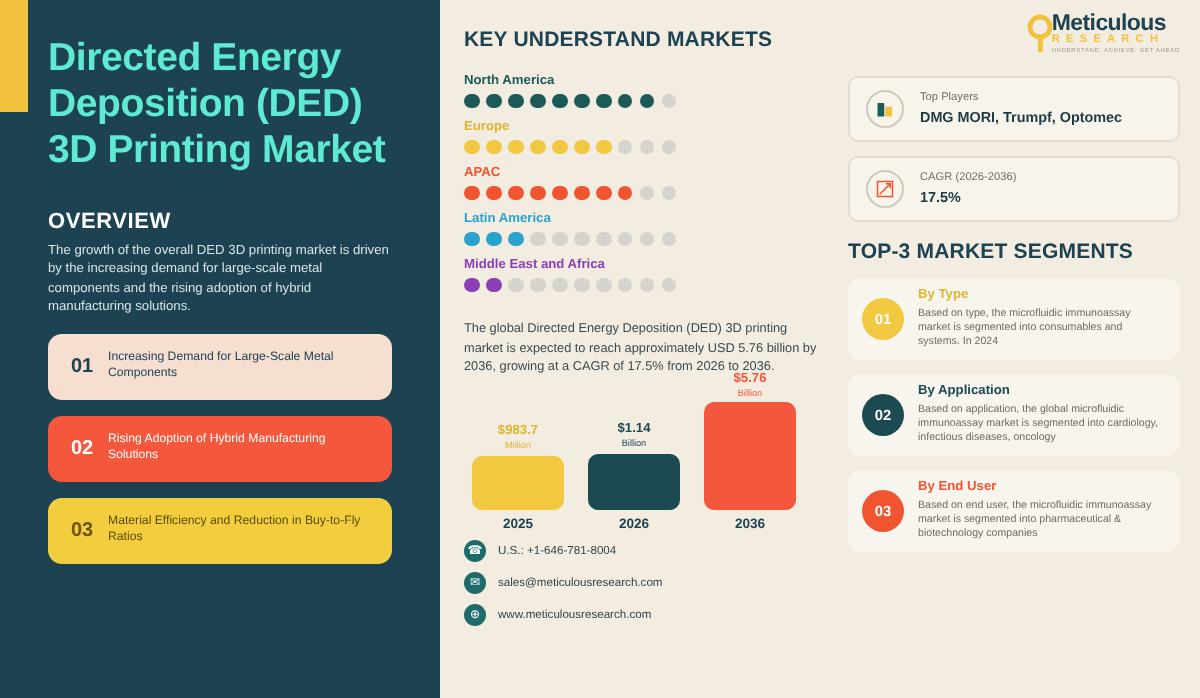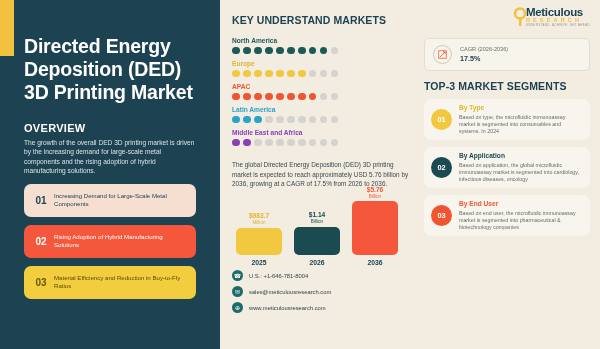--- a/index.html
+++ b/index.html
@@ -17,25 +17,25 @@
     width: 220px; height: 349px;
     background: #1d4352;
     flex: 0 0 220px;
     padding: 16px 18px 0 24px;
   }
   .left-accent {
     position: absolute; left: 0; top: 0; width: 14px; height: 56px;
     background: #f2c13d;
   }
   .title {
-    color: #ffffff;
+    color: #5eead4;
     font-size: 19.5px; line-height: 23px;
     font-weight: bold;
     letter-spacing: -0.2px;
-    margin-top: 19px;
+    margin-top: 2px;
   }
   .drivers-h {
     color: #ffffff; font-size: 11px; font-weight: bold;
     letter-spacing: 0.3px; margin-top: 18px;
   }
   .drivers-p {
     color: #d9e2e6; font-size: 6.6px; line-height: 9.4px;
     margin-top: 4px; width: 172px;
   }
   .driver {
@@ -296,20 +296,32 @@
         <svg class="logo-q" viewBox="0 0 14 20">
           <circle cx="7" cy="6.5" r="5" fill="none" stroke="#f2c13d" stroke-width="2.4"></circle>
           <rect x="6" y="10" width="2.4" height="9" fill="#f2c13d"></rect>
         </svg>
         <div class="logo-word">Meticulous</div>
         <div class="logo-sub">RESEARCH</div>
         <div class="logo-tag">UNDERSTAND. ACHIEVE. GET AHEAD</div>
       </div>
     </div>
 
+    <div class="stat-card">
+      <div class="stat-icon">
+        <svg width="9" height="9" viewBox="0 0 12 12">
+            <rect x="1" y="2" width="4.5" height="9" fill="#1b5a57"></rect>
+            <rect x="6.2" y="4.5" width="4.5" height="6.5" fill="#f2c13d"></rect>
+          </svg>
+      </div>
+      <div>
+        <div class="stat-label">Top Players</div>
+        <div class="stat-value">DMG MORI, Trumpf, Optomec</div>
+      </div>
+    </div>
 
 
     <div class="stat-card">
       <div class="stat-icon">
         <svg width="9" height="9" viewBox="0 0 12 12">
             <rect x="1" y="1" width="10" height="10" fill="none" stroke="#f0552f" stroke-width="1"></rect>
             <path d="M2.5 9.5 L9.5 2.5" stroke="#f0552f" stroke-width="1.1"></path>
             <path d="M6.5 2.5 L9.5 2.5 L9.5 5.5" fill="none" stroke="#f0552f" stroke-width="1.1"></path>
           </svg>
       </div>

